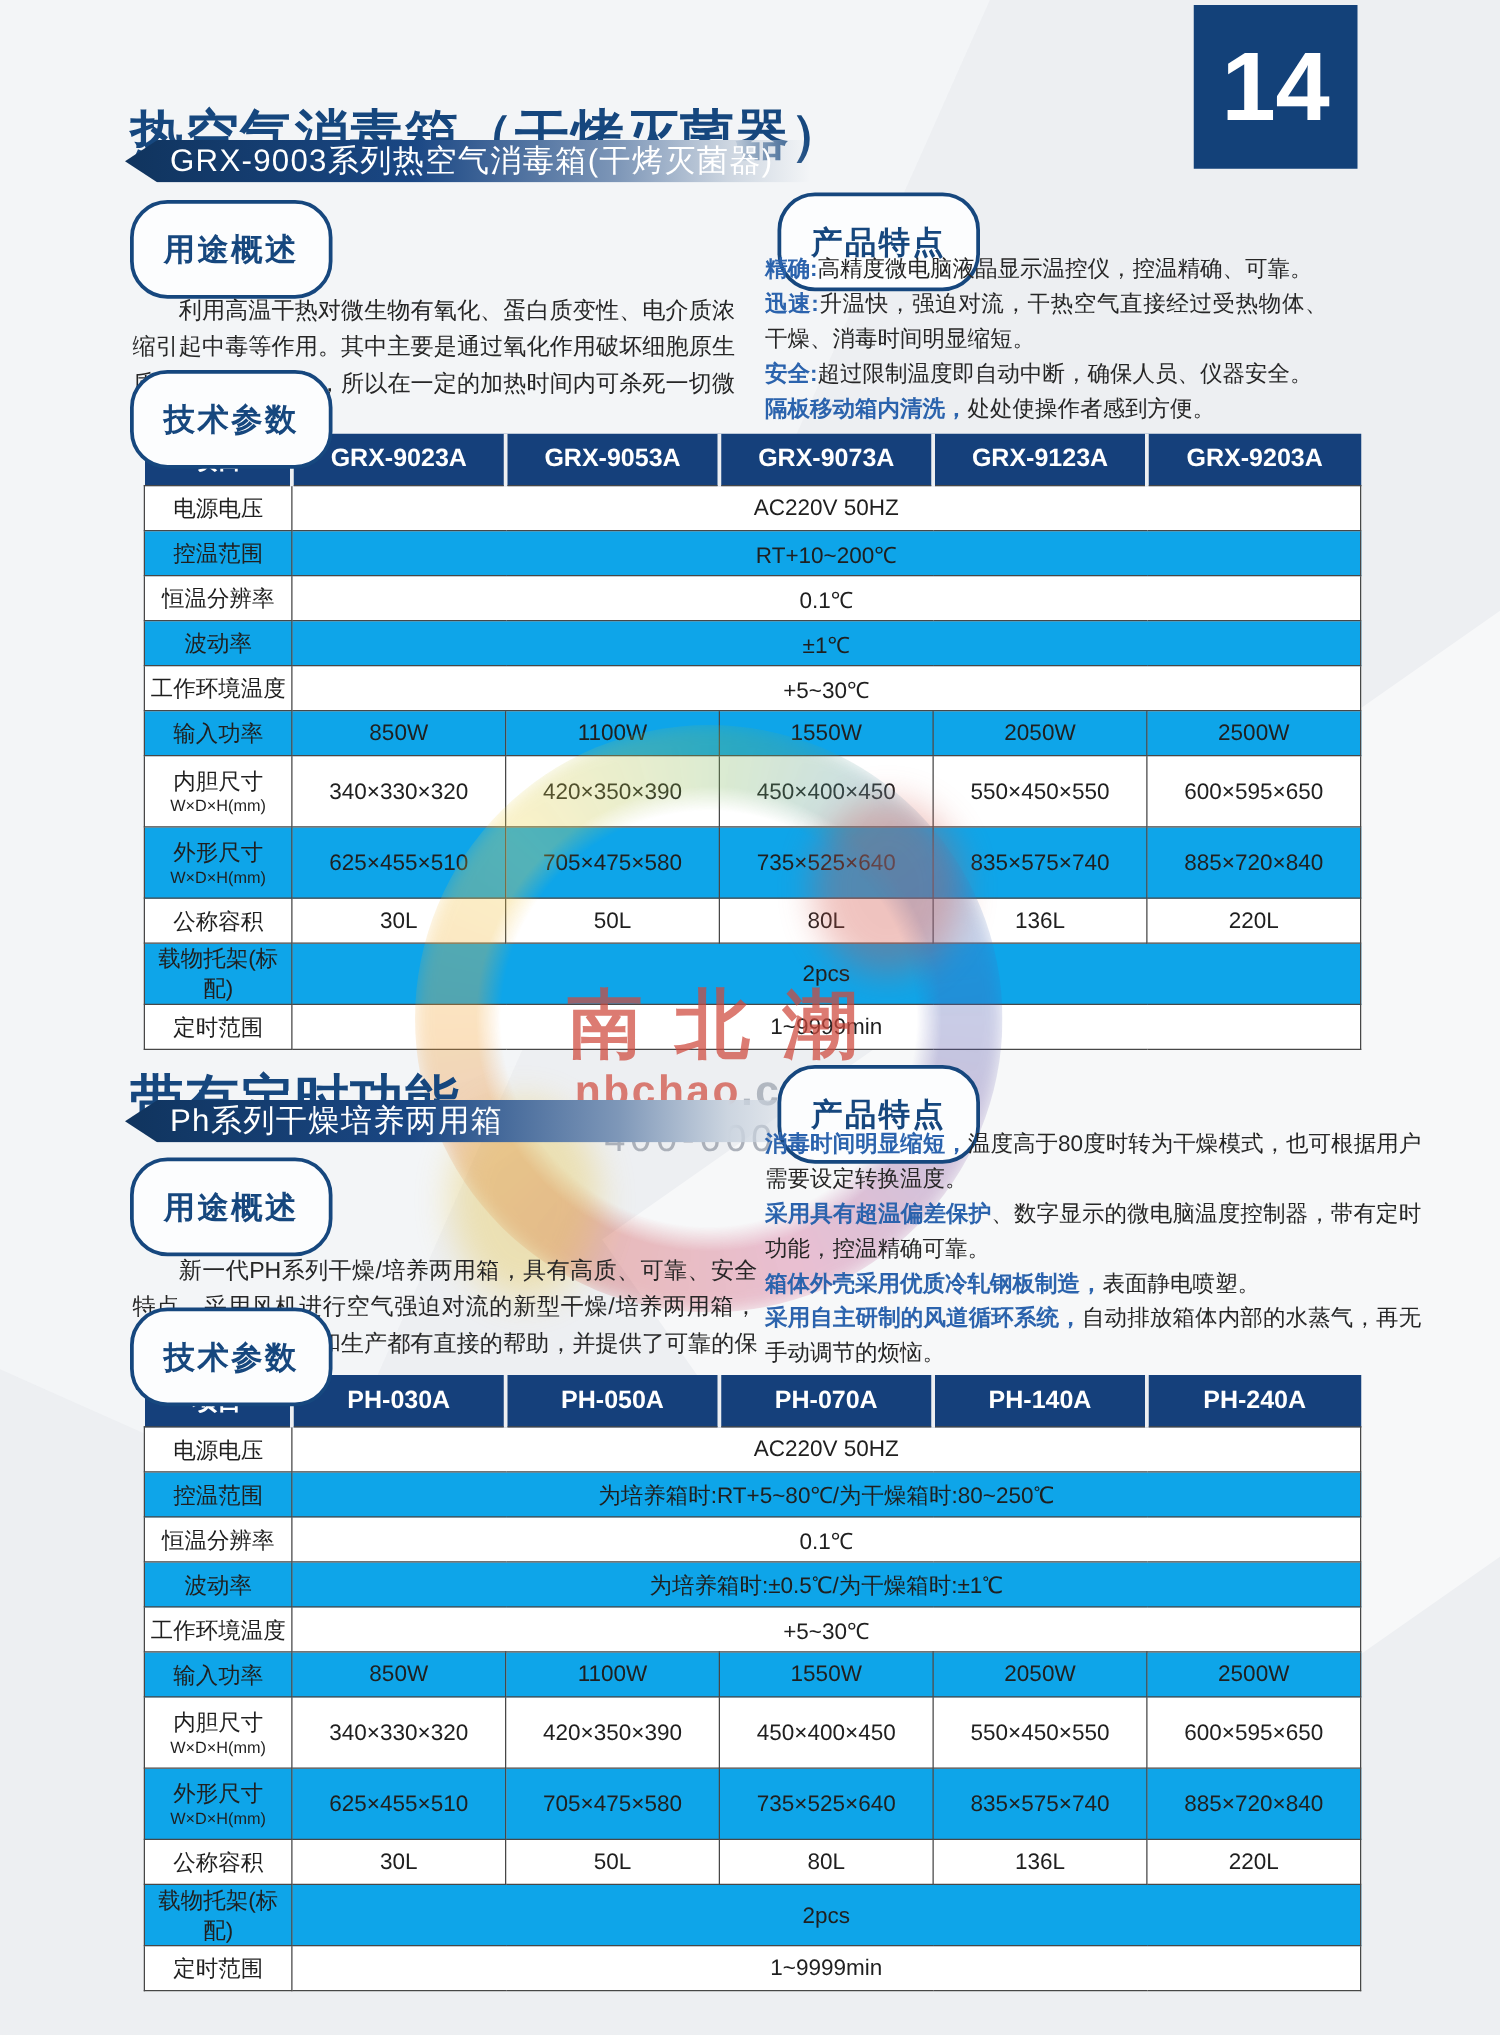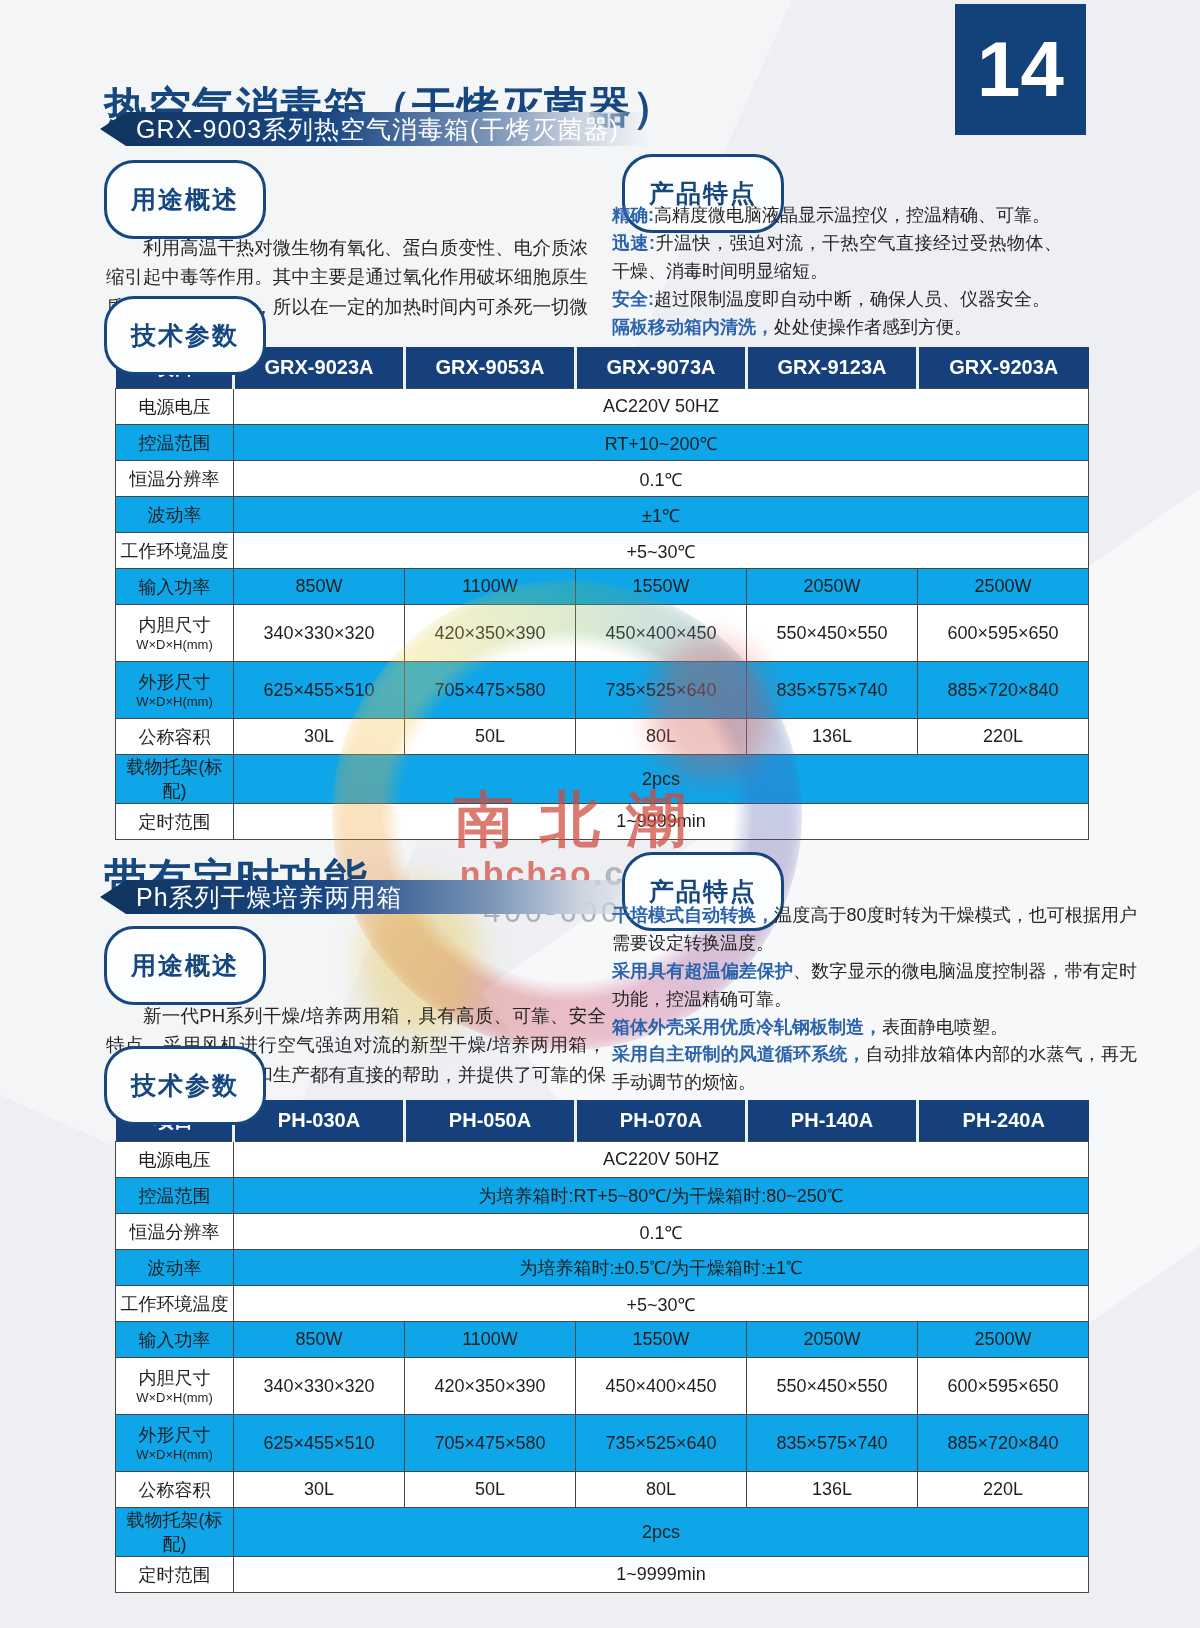--- a/index.html
+++ b/index.html
@@ -222,21 +222,21 @@
     </table>
 
   <h1 class="h1 t2">带有定时功能</h1>
   <div class="ribbon rb2">Ph系列干燥培养两用箱</div>
 
   <span class="pill pl-ov2">用途概述</span>
   <p class="para para2">新一代PH系列干燥/培养两用箱，具有高质、可靠、安全特点，采用风机进行空气强迫对流的新型干燥/培养两用箱，对大专院校，科研和生产都有直接的帮助，并提供了可靠的保证。</p>
 
   <span class="pill pl-ft2">产品特点</span>
   <div class="features feats2">
-      <p><b class="feat-lead">干培模式自动转换，</b><span>温度高于80度时转为干燥模式，也可根据用户需要设定转换温度。</span></p>
+      <p><b class="feat-lead">消毒时间明显缩短，</b><span>温度高于80度时转为干燥模式，也可根据用户需要设定转换温度。</span></p>
       <p><b class="feat-lead">采用具有超温偏差保护</b><span>、数字显示的微电脑温度控制器，带有定时功能，控温精确可靠。</span></p>
       <p><b class="feat-lead">箱体外壳采用优质冷轧钢板制造，</b><span>表面静电喷塑。</span></p>
       <p><b class="feat-lead">采用自主研制的风道循环系统，</b><span>自动排放箱体内部的水蒸气，再无手动调节的烦恼。</span></p>
     </div>
 
   <span class="pill pl-sp2">技术参数</span>
   <table class="spec tbl2">
       <colgroup>
         <col style="width: 118px;">
         <col style="width: 171px;">

